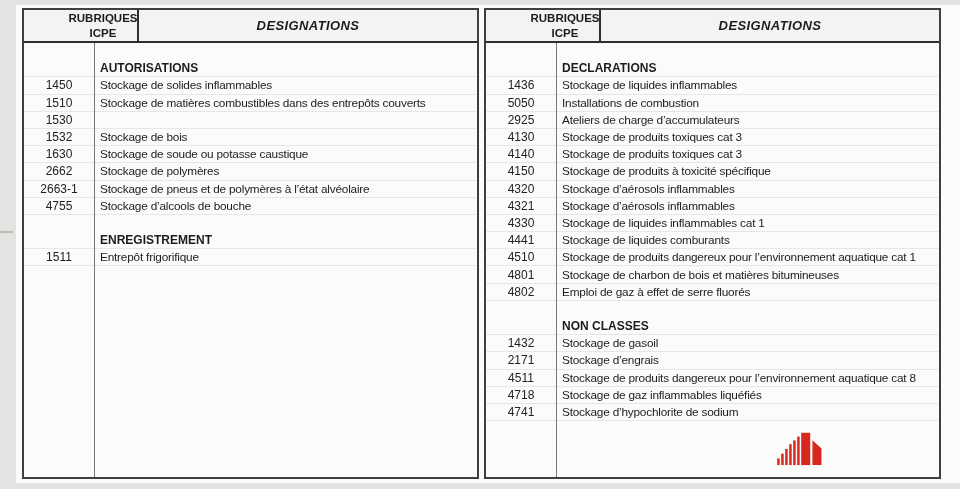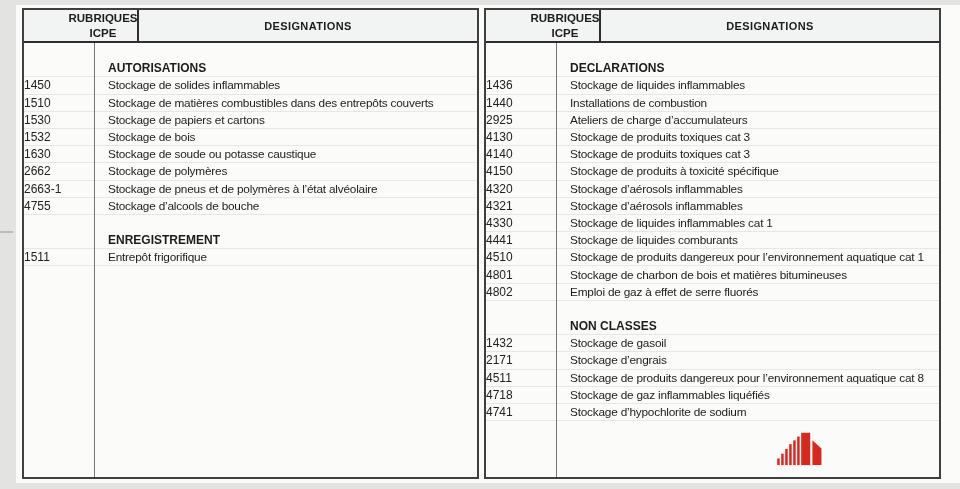--- a/index.html
+++ b/index.html
@@ -17,29 +17,29 @@
     position:absolute;top:8px;width:457px;height:471px;
     border:2px solid #3f3f3f;background:transparent;box-sizing:border-box;
   }
   .t-left{left:22px;}
   .t-right{left:484px;}
 
   .thead{display:flex;height:31px;border-bottom:2px solid #2e2e2e;background:#f2f4f3;padding-left:45px;}
   .th{display:flex;align-items:center;justify-content:center;font-weight:bold;color:#1c1c1c;}
   .code-col{width:70px;border-right:2px solid #2e2e2e;flex-direction:column;
     font-size:11.5px;line-height:1.25;box-sizing:border-box;}
-  .des-col{flex:1;font-size:11px;letter-spacing:0.4px;}
+  .des-col{flex:1;font-size:13px;letter-spacing:0.4px;font-style:italic;}
 
   .tbody{position:relative;height:calc(100% - 33px);}
   .col-divider{position:absolute;left:70px;top:0;bottom:0;width:1px;background:#767676;}
 
   .brow{display:flex;height:17.2px;align-items:center;box-sizing:border-box;}
   .brow.row,.brow.section{border-bottom:1px solid rgba(60,60,60,0.10);}
-  .cell.code{width:70px;font-size:12px;color:#222;flex:none;}
-  .cell.des{flex:1;padding-left:14px;font-size:11.8px;letter-spacing:-0.2px;
+  .cell.code{width:70px;text-align:center;font-size:12px;color:#222;flex:none;}
+  .cell.des{flex:1;padding-left:6px;font-size:11.8px;letter-spacing:-0.2px;
     white-space:nowrap;color:#1c1c1c;}
   .cell.des.sec{font-weight:bold;font-size:12px;letter-spacing:0;}
   .cell.des i{font-style:italic;}
 
   .logo{position:absolute;left:777px;top:428px;width:48px;height:39px;}
 </style>
 </head>
 <body>
 
 <div class="page">
@@ -80,21 +80,20 @@
         <div class="brow row">
           <div class="cell code">1450</div>
           <div class="cell des">Stockage de solides inflammables</div>
         </div>
         <div class="brow row">
           <div class="cell code">1510</div>
           <div class="cell des">Stockage de matières combustibles dans des entrepôts couverts</div>
         </div>
         <div class="brow row">
           <div class="cell code">1530</div>
-          <div class="cell des">Stockage de papiers et cartons</div>
         </div>
         <div class="brow row">
           <div class="cell code">1532</div>
           <div class="cell des">Stockage de bois</div>
         </div>
         <div class="brow row">
           <div class="cell code">1630</div>
           <div class="cell des">Stockage de soude ou potasse caustique</div>
         </div>
         <div class="brow row">
@@ -142,21 +141,21 @@
         </div>
         <div class="brow section">
           <div class="cell code"></div>
           <div class="cell des sec">DECLARATIONS</div>
         </div>
         <div class="brow row">
           <div class="cell code">1436</div>
           <div class="cell des">Stockage de liquides inflammables</div>
         </div>
         <div class="brow row">
-          <div class="cell code">1440</div>
+          <div class="cell code">5050</div>
           <div class="cell des">Installations de combustion</div>
         </div>
         <div class="brow row">
           <div class="cell code">2925</div>
           <div class="cell des">Ateliers de charge d’accumulateurs</div>
         </div>
         <div class="brow row">
           <div class="cell code">4130</div>
           <div class="cell des">Stockage de produits toxiques cat 3</div>
         </div>

